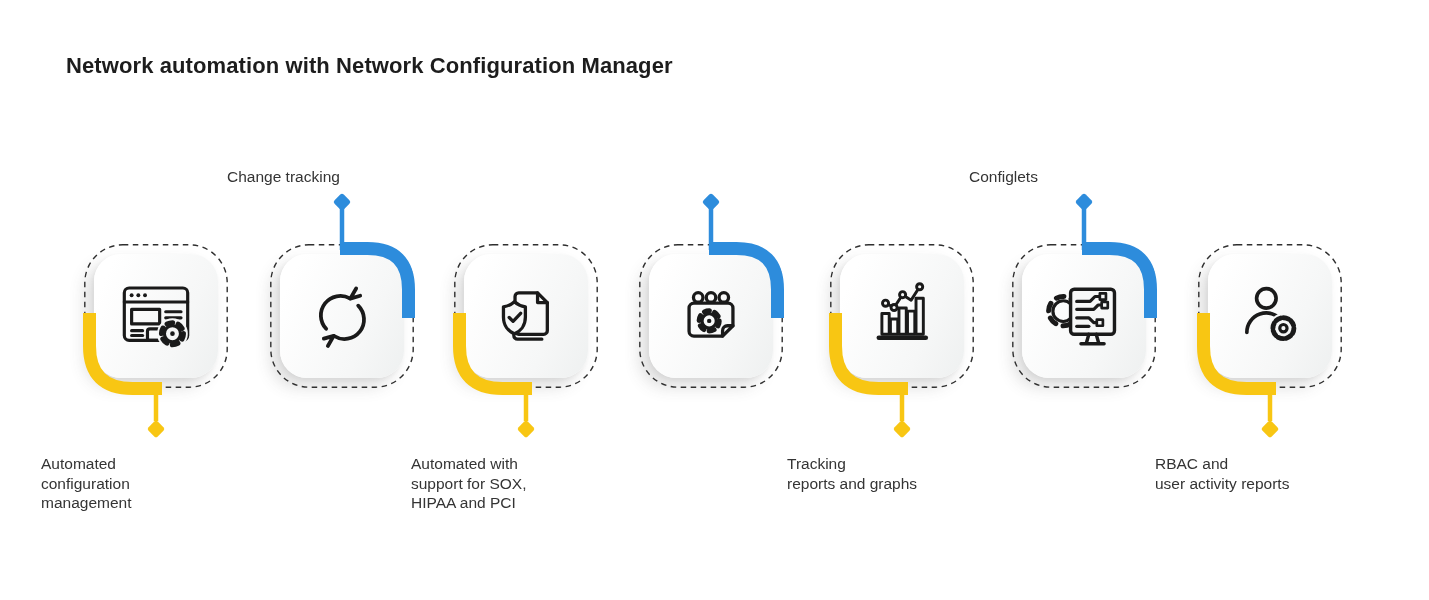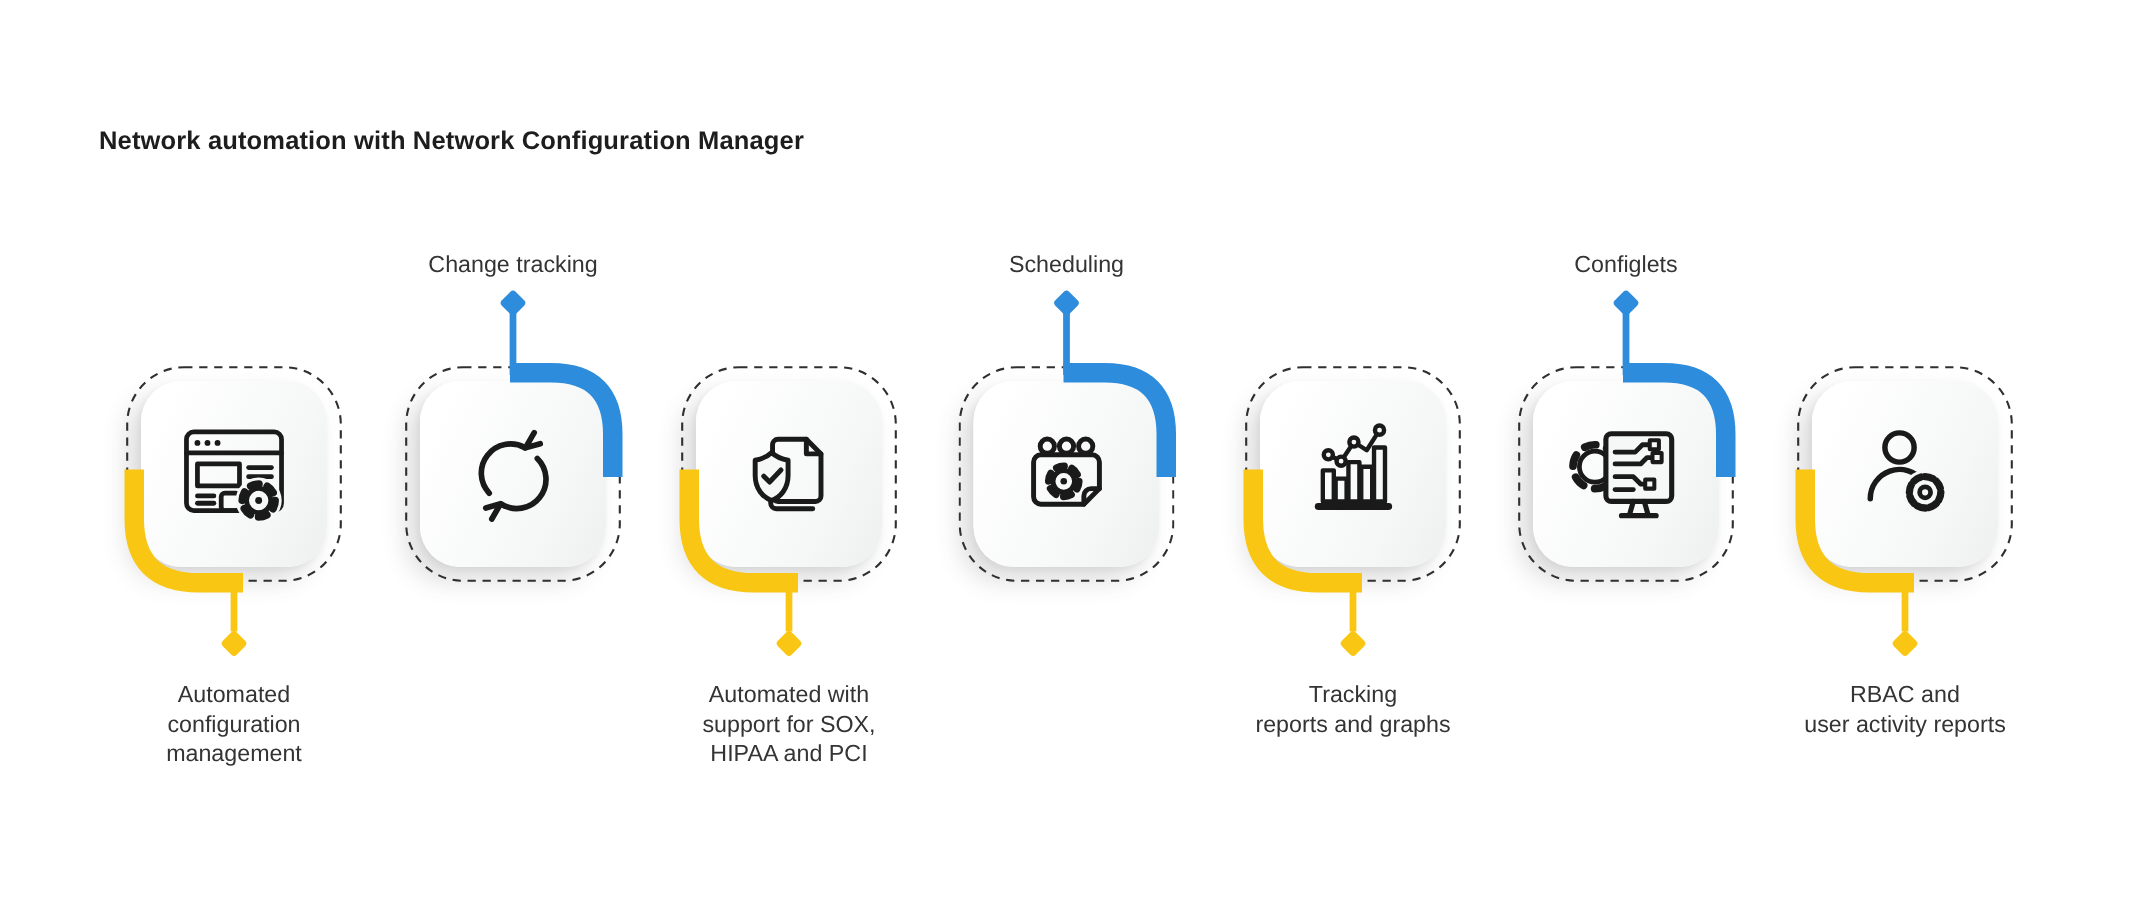--- a/index.html
+++ b/index.html
@@ -1,34 +1,34 @@
 <!DOCTYPE html>
 <html><head>
 <meta charset="utf-8">
 <style>
   html,body{margin:0;padding:0;background:#ffffff;}
   .canvas{
     position:relative;width:1429px;height:600px;background:#ffffff;overflow:hidden;
     font-family:"Liberation Sans","DejaVu Sans",sans-serif;
   }
   .title{
-    position:absolute;left:66px;top:53px;font-size:17px;font-weight:bold;
-    color:#1d1d1d;letter-spacing:.1px;margin-top:31px;
+    position:absolute;left:66px;top:53px;font-size:22px;font-weight:bold;
+    color:#1d1d1d;letter-spacing:.1px;
   }
   .feature{position:absolute;top:244px;width:144px;height:144px;}
   .f1{left:84px}.f2{left:270px}.f3{left:454px}.f4{left:639px}.f5{left:830px}.f6{left:1012px}.f7{left:1198px}
   .dash{position:absolute;left:0;top:0;width:144px;height:144px;}
   .tile{
     position:absolute;left:10px;top:10px;width:124px;height:124px;border-radius:27px;
     background:linear-gradient(115deg,#ffffff 12%,#f6f7f7 68%,#eef0f0 100%);
     box-shadow:-9px 9px 16px rgba(70,70,70,.18),-1px 2px 4px rgba(0,0,0,.05);
   }
   .ic{position:absolute;left:23px;top:23px;width:78px;height:78px;}
   .label{
-    position:absolute;left:50%;transform:translateX(-50%);width:230px;text-align:center;
+    position:absolute;left:50%;transform:translateX(-50%);width:230px;text-align:left;
     font-size:15.5px;line-height:19.5px;color:#343434;
   }
   .label.below{top:210px;}
   .label.above{bottom:202px;}
   .lline:empty{display:none;}
   .connectors{position:absolute;left:0;top:0;width:1429px;height:600px;pointer-events:none;}
 </style>
 </head>
 <body>
 
@@ -114,21 +114,20 @@
         <path d="M50 40 H45.5 A4 4 0 0 0 41.5 44 V48.5"></path>
         <circle cx="21.5" cy="16.8" r="3.9"></circle>
         <circle cx="32" cy="16.8" r="3.9"></circle>
         <circle cx="42.5" cy="16.8" r="3.9"></circle>
         <circle cx="30.5" cy="36" r="8.3" stroke-width="4" stroke-dasharray="4.35 4.35"></circle>
         <circle cx="30.5" cy="36" r="5.9"></circle>
         <circle cx="30.5" cy="36" r="1.8" fill="#1a1a1a" stroke="none"></circle>
       </svg>
     </div>
     <div class="label above">
-      <div class="lline">Scheduling</div>
 
     </div>
   </div>
 
   <div class="feature f5">
     <svg class="dash" viewBox="0 0 144 144">
       <rect x="0.8" y="0.8" width="142.4" height="142.4" rx="38" fill="none" stroke="#2f2f2f" stroke-width="1.4" stroke-dasharray="5.5 4.5"></rect>
     </svg>
     <div class="tile">
       <svg class="ic" viewBox="0 0 64 64" fill="none" stroke="#1a1a1a" stroke-width="2.4" stroke-linecap="round" stroke-linejoin="round">

